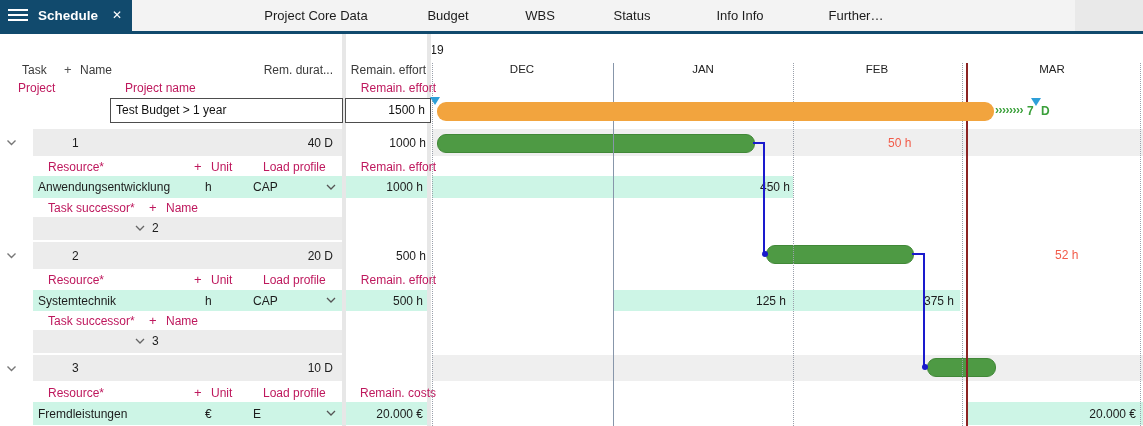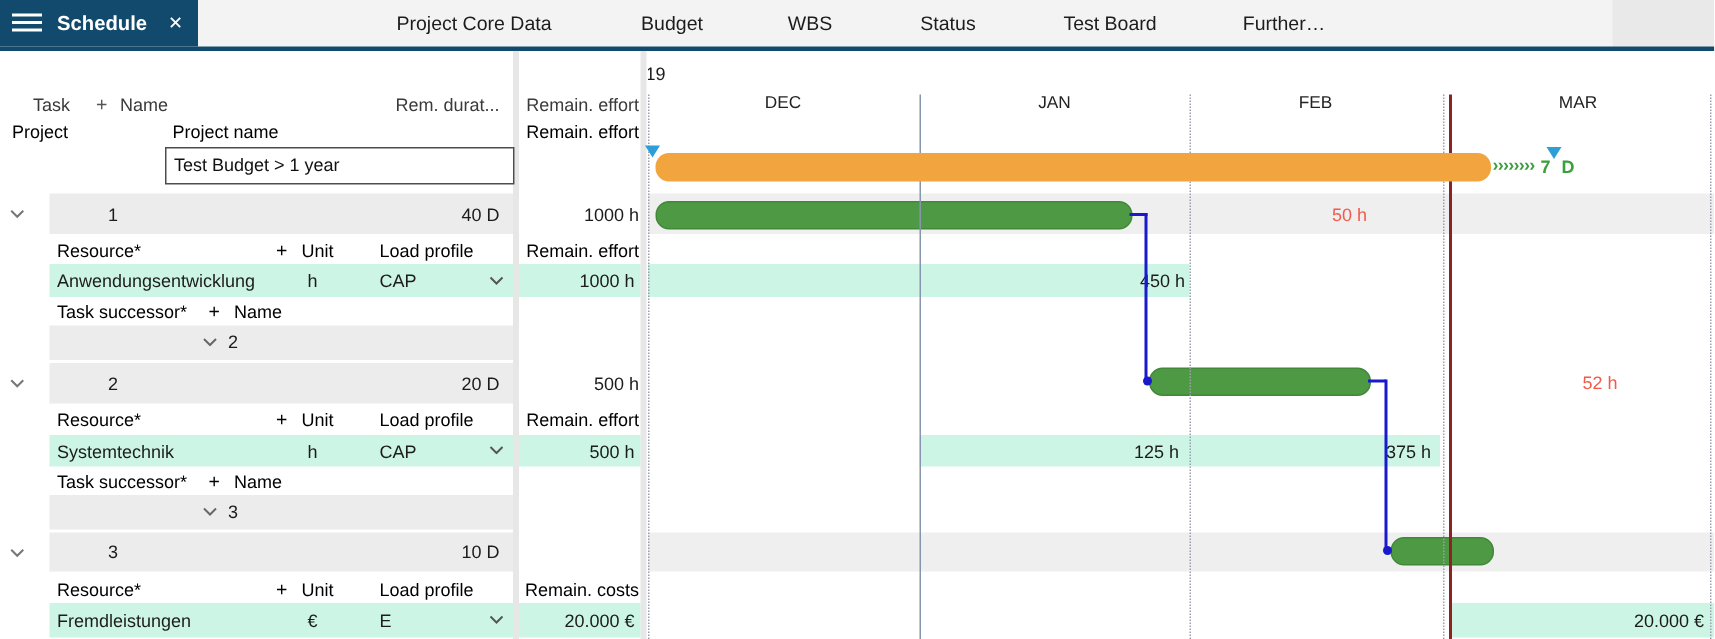--- a/index.html
+++ b/index.html
@@ -10,21 +10,21 @@
   .tabbar{left:0;top:0;width:1143px;height:31px;background:#f3f3f3;}
   .tabbar-right{left:1075px;top:0;width:68px;height:31px;background:#e9e9e9;}
   .tab-underline{left:0;top:31px;width:1143px;height:3px;background:#114a6d;}
   .tab{top:0;height:31px;line-height:31px;font-size:13px;color:#1c1c1c;transform:translateX(-50%);white-space:nowrap;cursor:pointer;}
   .active-tab{left:0;top:0;width:132px;height:31px;background:#114a6d;color:#fff;}
   .active-tab .lbl{position:absolute;left:38px;top:0;line-height:31px;font-size:13.5px;font-weight:bold;color:#fff;}
   .closex{position:absolute;left:112px;top:0;line-height:31px;font-size:12px;color:#fff;cursor:pointer;}
   .burger{position:absolute;left:8px;top:9px;width:20px;cursor:pointer;}
   .burger div{height:2px;background:#fff;margin-bottom:3px;}
   .split{background:#e7e7e7;top:34px;height:392px;width:4px;}
-  .hdr{font-size:12px;color:#000000;white-space:nowrap;}
+  .hdr{font-size:12px;color:#be185d;white-space:nowrap;margin-left:10px;}
   .dark{font-size:12px;color:#3a3a3a;white-space:nowrap;}
   .val{font-size:12px;color:#1c1c1c;white-space:nowrap;}
   .tr{text-align:right;}
   .gray-band{background:#ececec;}
   .mint{background:#cdf5e6;}
   .inbox{border:1px solid #4d4d4d;background:#fff;height:23px;line-height:23px;font-size:12px;color:#111;padding:0 5px;white-space:nowrap;overflow:hidden;}
   .vline-dot{width:0;border-left:1px dotted #9aa0ab;top:63px;height:363px;z-index:3;}
   .vline-solid{width:1px;background:#8796aa;top:63px;height:363px;z-index:3;}
   .vline-red{width:2px;background:#8b2323;top:63px;height:363px;z-index:3;}
   .month{top:62px;height:15px;line-height:15px;font-size:11.5px;color:#222;transform:translateX(-50%);}
@@ -51,38 +51,39 @@
         <div></div>
         <div style="margin-bottom:0"></div>
       </div>
     <span class="lbl">Schedule</span>
     <span class="closex">✕</span>
   </div>
   <span class="abs tab" style="left:316px">Project Core Data</span>
   <span class="abs tab" style="left:448px">Budget</span>
   <span class="abs tab" style="left:540px">WBS</span>
   <span class="abs tab" style="left:632px">Status</span>
-  <span class="abs tab" style="left:740px">Test Board</span>
+  <span class="abs tab" style="left:740px">Info Info</span>
   <span class="abs tab" style="left:856px">Further…</span>
   <div class="abs tab-underline"></div>
 
   <div class="abs split" style="left:342px"></div>
   <div class="abs split" style="left:427px"></div>
 
   <span class="abs dark" style="left:22px;top:63px">Task</span>
   <span class="abs dark" style="left:64px;top:62px;font-size:13px;color:#555">+</span>
   <span class="abs dark" style="left:80px;top:63px">Name</span>
   <div class="abs dark tr" style="left:233px;top:63px;width:100px">Rem. durat...</div>
   <div class="abs dark tr" style="left:336px;top:63px;width:90px">Remain. effort</div>
 
   <span class="abs hdr" style="left:8px;top:81px">Project</span>
   <span class="abs hdr" style="left:115px;top:81px">Project name</span>
   <div class="abs hdr tr" style="left:336px;top:81px;width:90px">Remain. effort</div>
 
   <div class="abs inbox" style="left:110px;top:98px;width:221px">Test Budget &gt; 1 year</div>
+  <div class="abs inbox tr" style="left:345px;top:98px;width:74px">1500 h</div>
 
   <span class="abs chev" style="left:6px;top:139px">
       <svg width="11" height="7">
         <path d="M1.5 1.5 L5.5 5.5 L9.5 1.5" fill="none" stroke="#777" stroke-width="1.4"></path>
       </svg>
     </span>
   <div class="abs gray-band" style="left:33px;top:129px;width:309px;height:27px"></div>
   <span class="abs val" style="left:72px;top:136px">1</span>
   <div class="abs val tr" style="left:253px;top:136px;width:80px">40 D</div>
   <div class="abs val tr" style="left:336px;top:136px;width:90px">1000 h</div>

